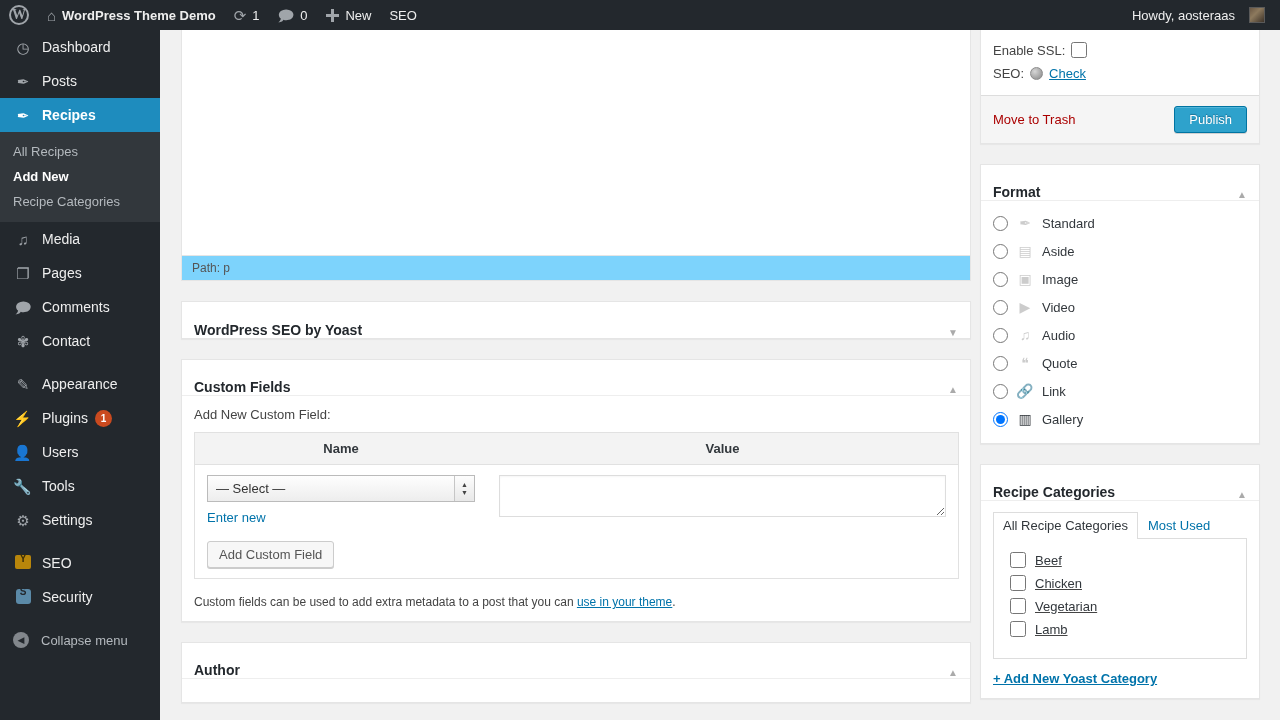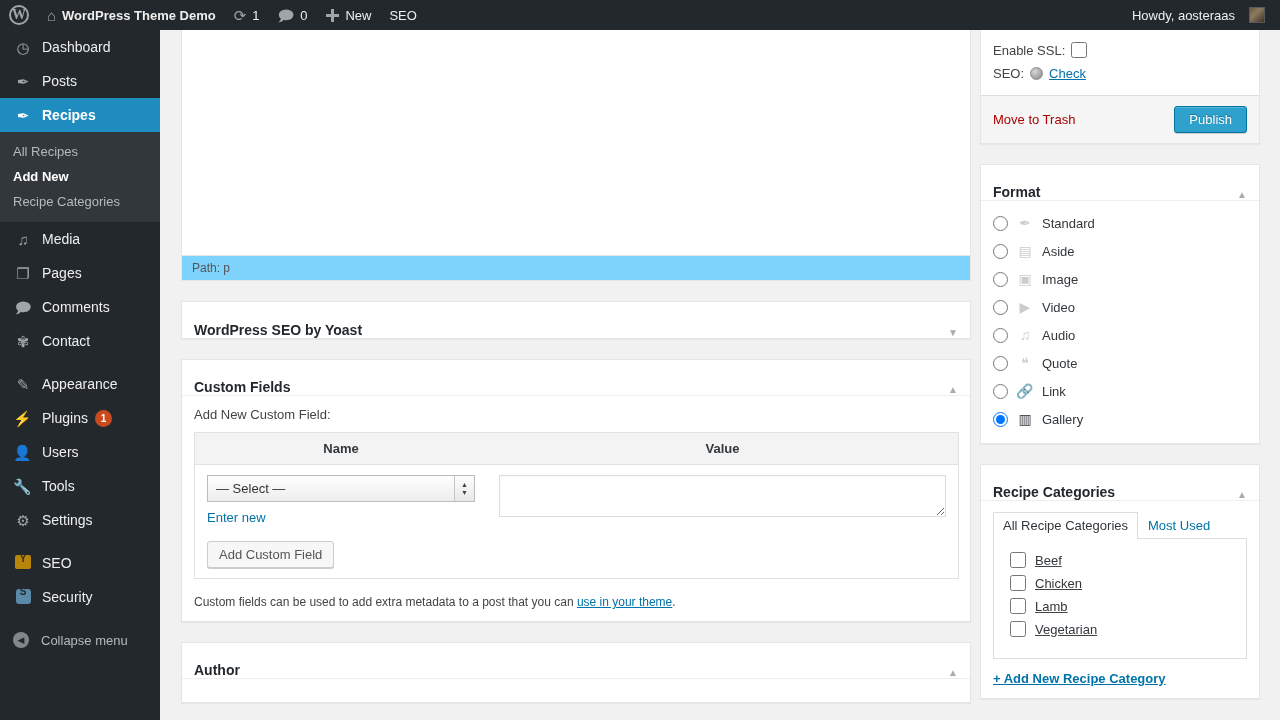--- a/index.html
+++ b/index.html
@@ -606,28 +606,28 @@
           <label class="tax-item">
             <input type="checkbox" style="">
             <span>Beef</span>
           </label>
           <label class="tax-item">
             <input type="checkbox" style="">
             <span>Chicken</span>
           </label>
           <label class="tax-item">
             <input type="checkbox" style="">
-            <span>Lamb</span>
+            <span>Vegetarian</span>
           </label>
           <label class="tax-item">
             <input type="checkbox" style="">
-            <span>Vegetarian</span>
+            <span>Lamb</span>
           </label>
         </div>
-        <a class="tax-add">+ Add New Recipe Category</a>
+        <a class="tax-add">+ Add New Yoast Category</a>
       </div>
     </div>
 
   </div>
 </div>
 
 <svg id="mouse-cursor" width="16" height="22" viewBox="0 0 16 22" style="overflow:visible">
   <path d="M0,0 L0,15.5 L4.1,11.8 L6.7,17.6 L9.2,16.5 L6.6,10.8 L12,10.6 Z" fill="#fff" stroke="#000" stroke-width="1.1"></path>
 </svg>
 

